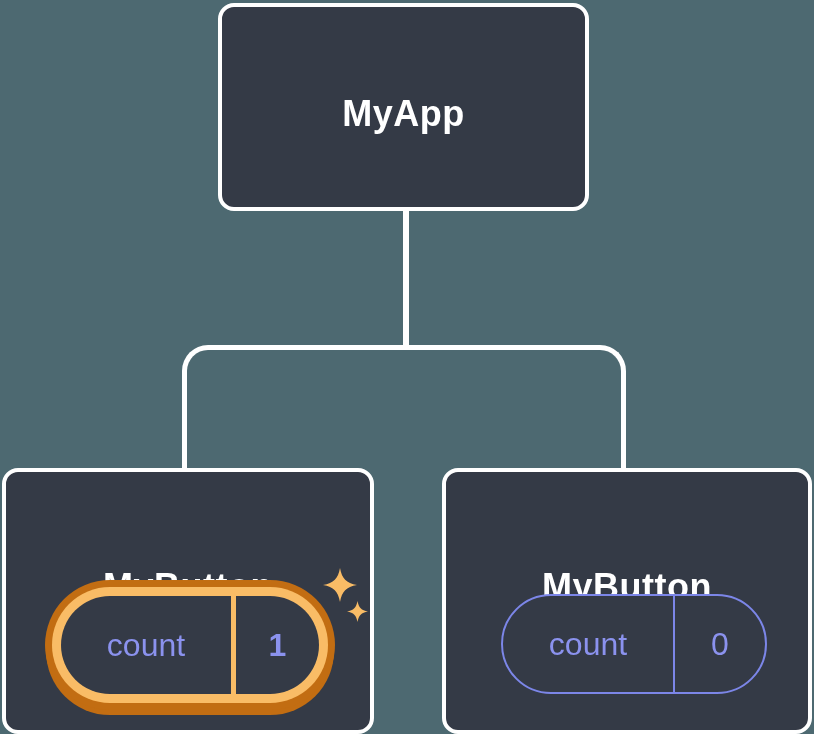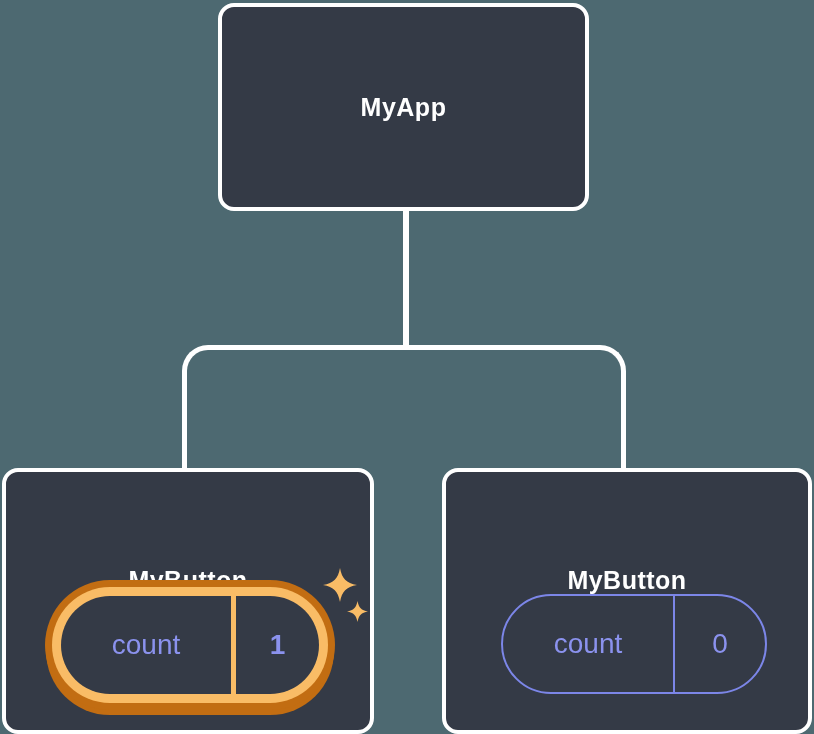--- a/index.html
+++ b/index.html
@@ -19,21 +19,21 @@
     background: #343a46;
     border: 4px solid #ffffff;
     border-radius: 16px;
     box-sizing: border-box;
   }
   .node-label {
     position: absolute;
     left: 0; right: 0;
     text-align: center;
     color: #ffffff;
-    font-size: 25px;
+    font-size: 36px;
     font-weight: 600;
     letter-spacing: 0.5px;
   }
   
   .node-root { left: 218px; top: 3px; width: 371px; height: 208px; }
   .node-root .node-label { top: 86px; }
 
   
   .stem {
     position: absolute;
@@ -59,21 +59,21 @@
   .node-child-left .node-label,
   .node-child-right .node-label { top: 48px; margin-top: 46px; }
 
   
   .pill {
     position: absolute;
     box-sizing: border-box;
     display: flex;
     align-items: stretch;
     color: #8b92ee;
-    font-size: 28px;
+    font-size: 32px;
   }
   .pill-highlight {
     left: 55px; top: 124px;
     width: 258px; height: 98px;
     border-radius: 49px;
     background: #343a46;
     box-shadow:
       0 0 0 9px  #f9bc66,
       0 0 0 16px #c26d12,
       0 6px 0 15px #c26d12;

